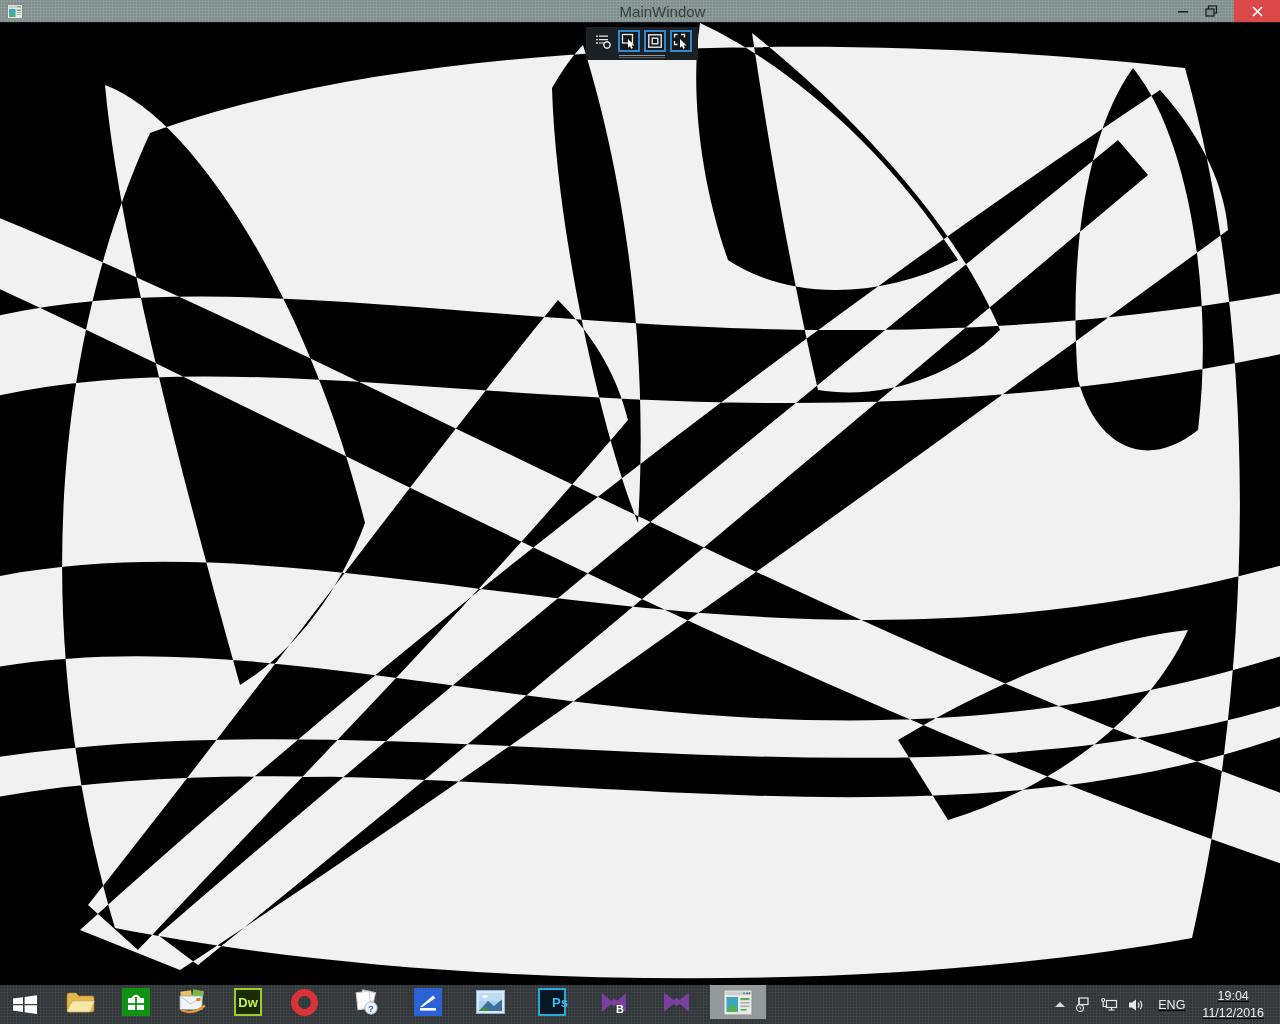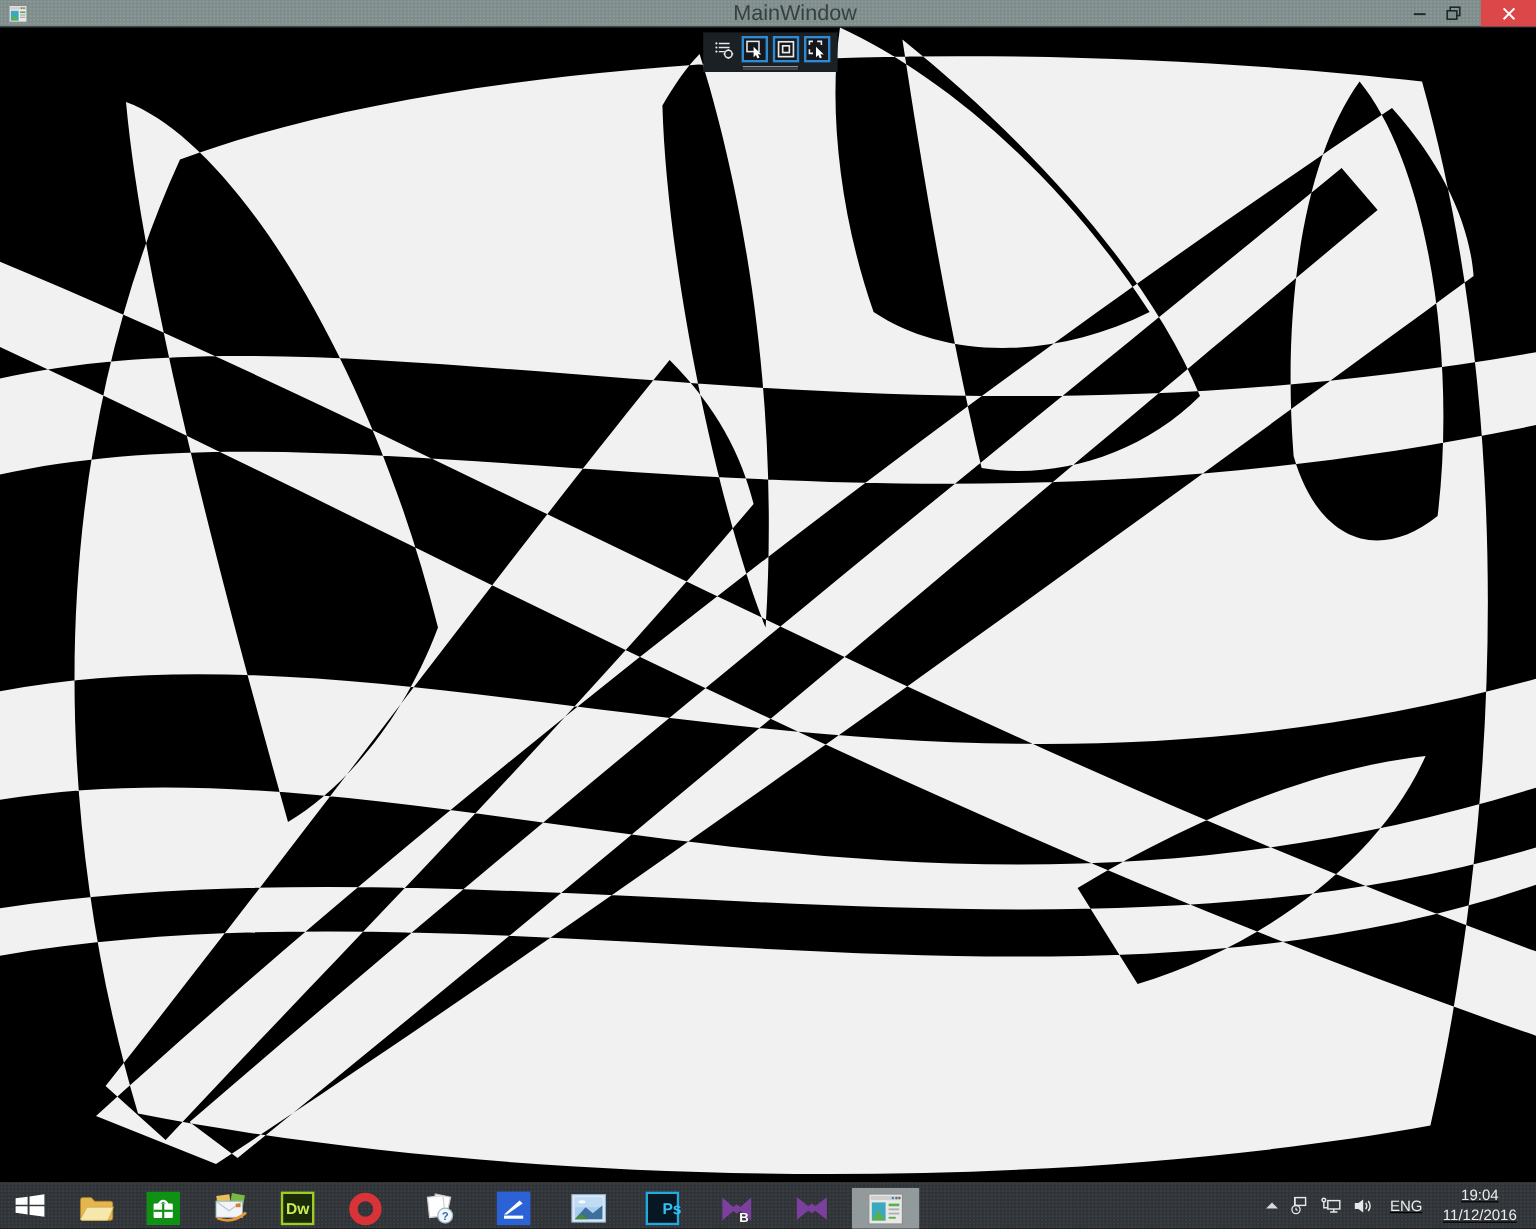--- a/index.html
+++ b/index.html
@@ -8,21 +8,21 @@
             background:#000; overflow:hidden; position:relative; }
 
   
   .titlebar { height:23px; flex:0 0 23px; position:relative;
     background-color:#7e8d8b;
     background-image:radial-gradient(rgba(255,255,255,.12) 1px, transparent 1.01px);
     background-size:3px 3px;
     border-bottom:1px solid #141b22; display:flex; align-items:center; }
   .app-icon16 { margin-left:7px; width:16px; height:15px; display:flex; }
   .titlebar .title { position:absolute; left:0; right:0; text-align:center;
-    font-size:18px; color:#36403f; pointer-events:none;padding-left:45px; }
+    font-size:15px; color:#36403f; pointer-events:none;padding-left:45px; }
   .winctl { position:absolute; right:0; top:0; height:100%; display:flex; }
   .wbtn { width:28px; height:100%; border:none; background:transparent;
     display:flex; align-items:center; justify-content:center; cursor:pointer; }
   .wbtn.restore { margin-right:9px; }
   .wbtn.close { width:46px; background:#dc4749; }
 
   
   .client { position:relative; flex:0 0 962px; height:962px; background:#000; }
   .art { position:absolute; inset:0; width:100%; height:100%; display:block; }
 
@@ -30,21 +30,21 @@
     background:#1b2025; display:flex; flex-direction:column; align-items:center;
     padding:3px 3px 2px; }
   .tb-row { display:flex; gap:4px; align-items:center; }
   .tb-row button { width:22px; height:22px; border:none; background:transparent;
     display:flex; align-items:center; justify-content:center; padding:0; cursor:pointer; }
   .tb-row button.on { border:2px solid #2f8ad2; background:#14181c; }
   .tb-grip { width:46px; height:3px; margin-top:3px;
     border-top:1px solid #90959a; border-bottom:1px solid #5a5e63; }
 
   
-  .taskbar { flex:0 0 39px; height:39px; display:flex; align-items:flex-end;
+  .taskbar { flex:0 0 39px; height:39px; display:flex; align-items:flex-start;
     background-color:#303338;
     background-image:radial-gradient(rgba(160,190,170,.10) 1px, transparent 1.01px);
     background-size:3px 3px; padding-left:5px; position:relative; }
   .taskbar button { border:none; background:transparent; cursor:pointer;
     display:flex; align-items:center; justify-content:center; }
   .start { width:40px; height:39px; margin-right:4px; }
   .cell { width:56px; height:34px; margin:0 3px;
     background:rgba(255,255,255,.07); border:1px solid rgba(205,212,218,.30); }
   .pin { width:44px; height:34px; margin:0 3px; }
   .cell.active { background:#939a9c; border-color:#c6cbcd; }

